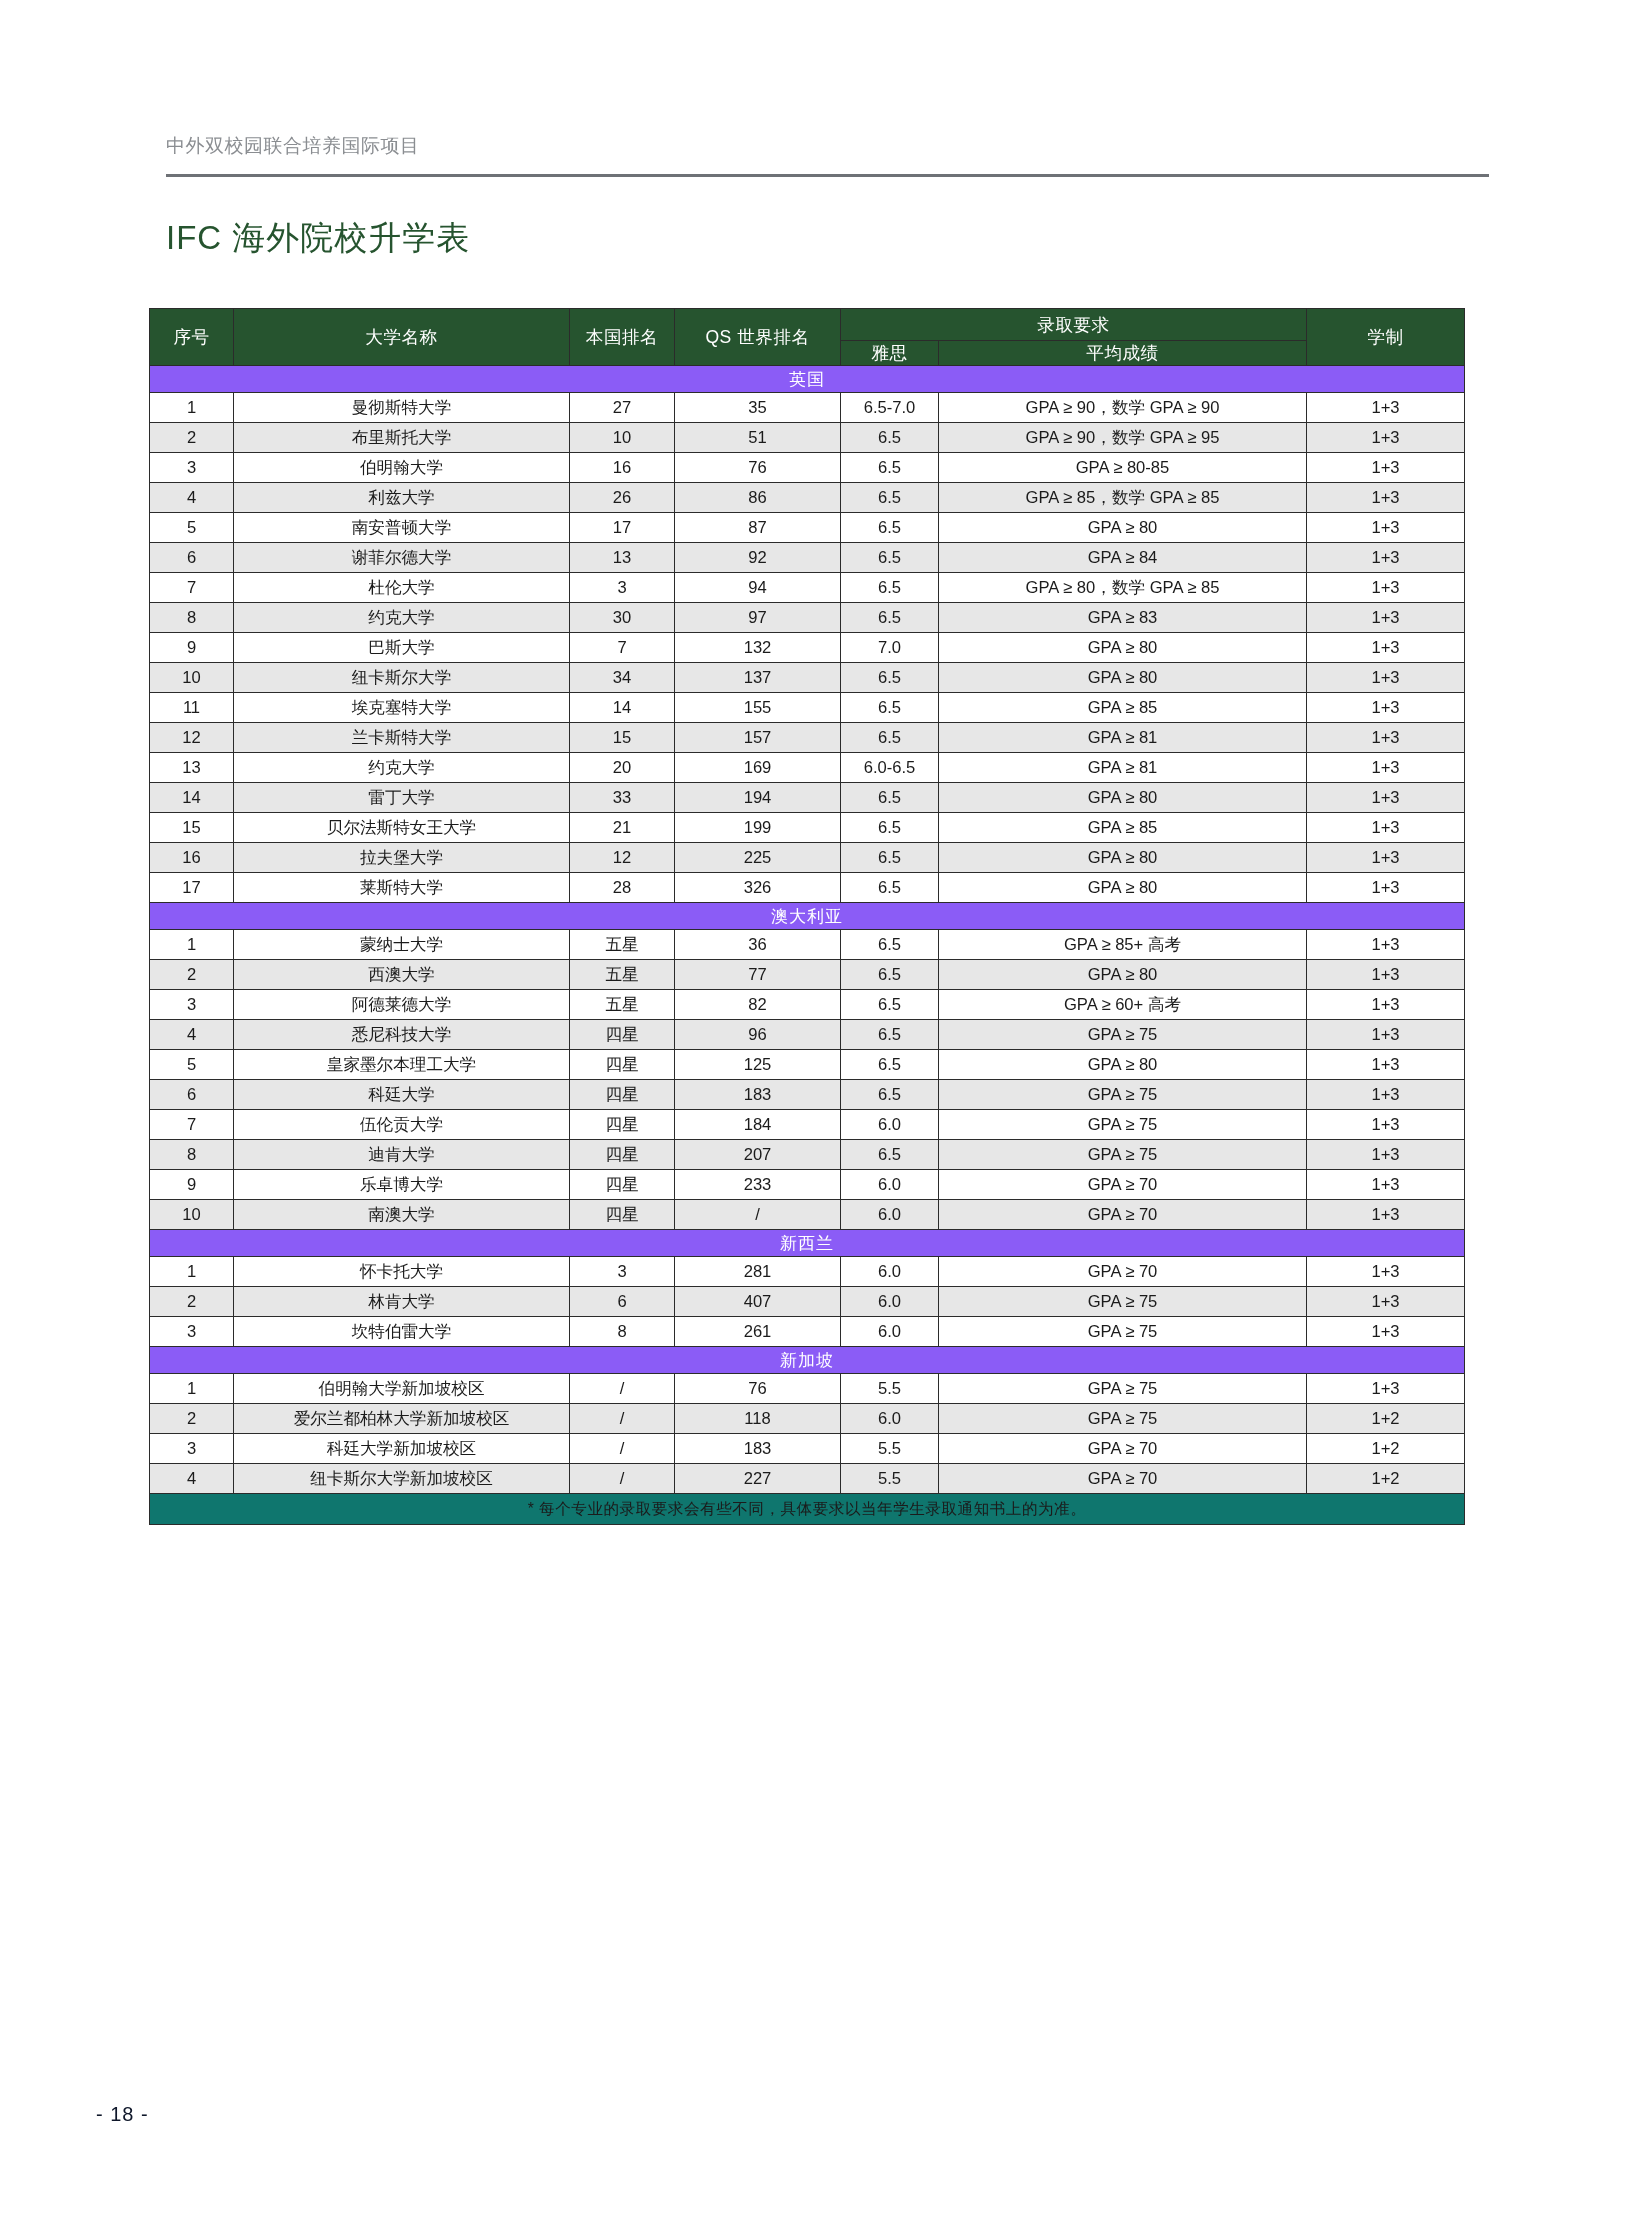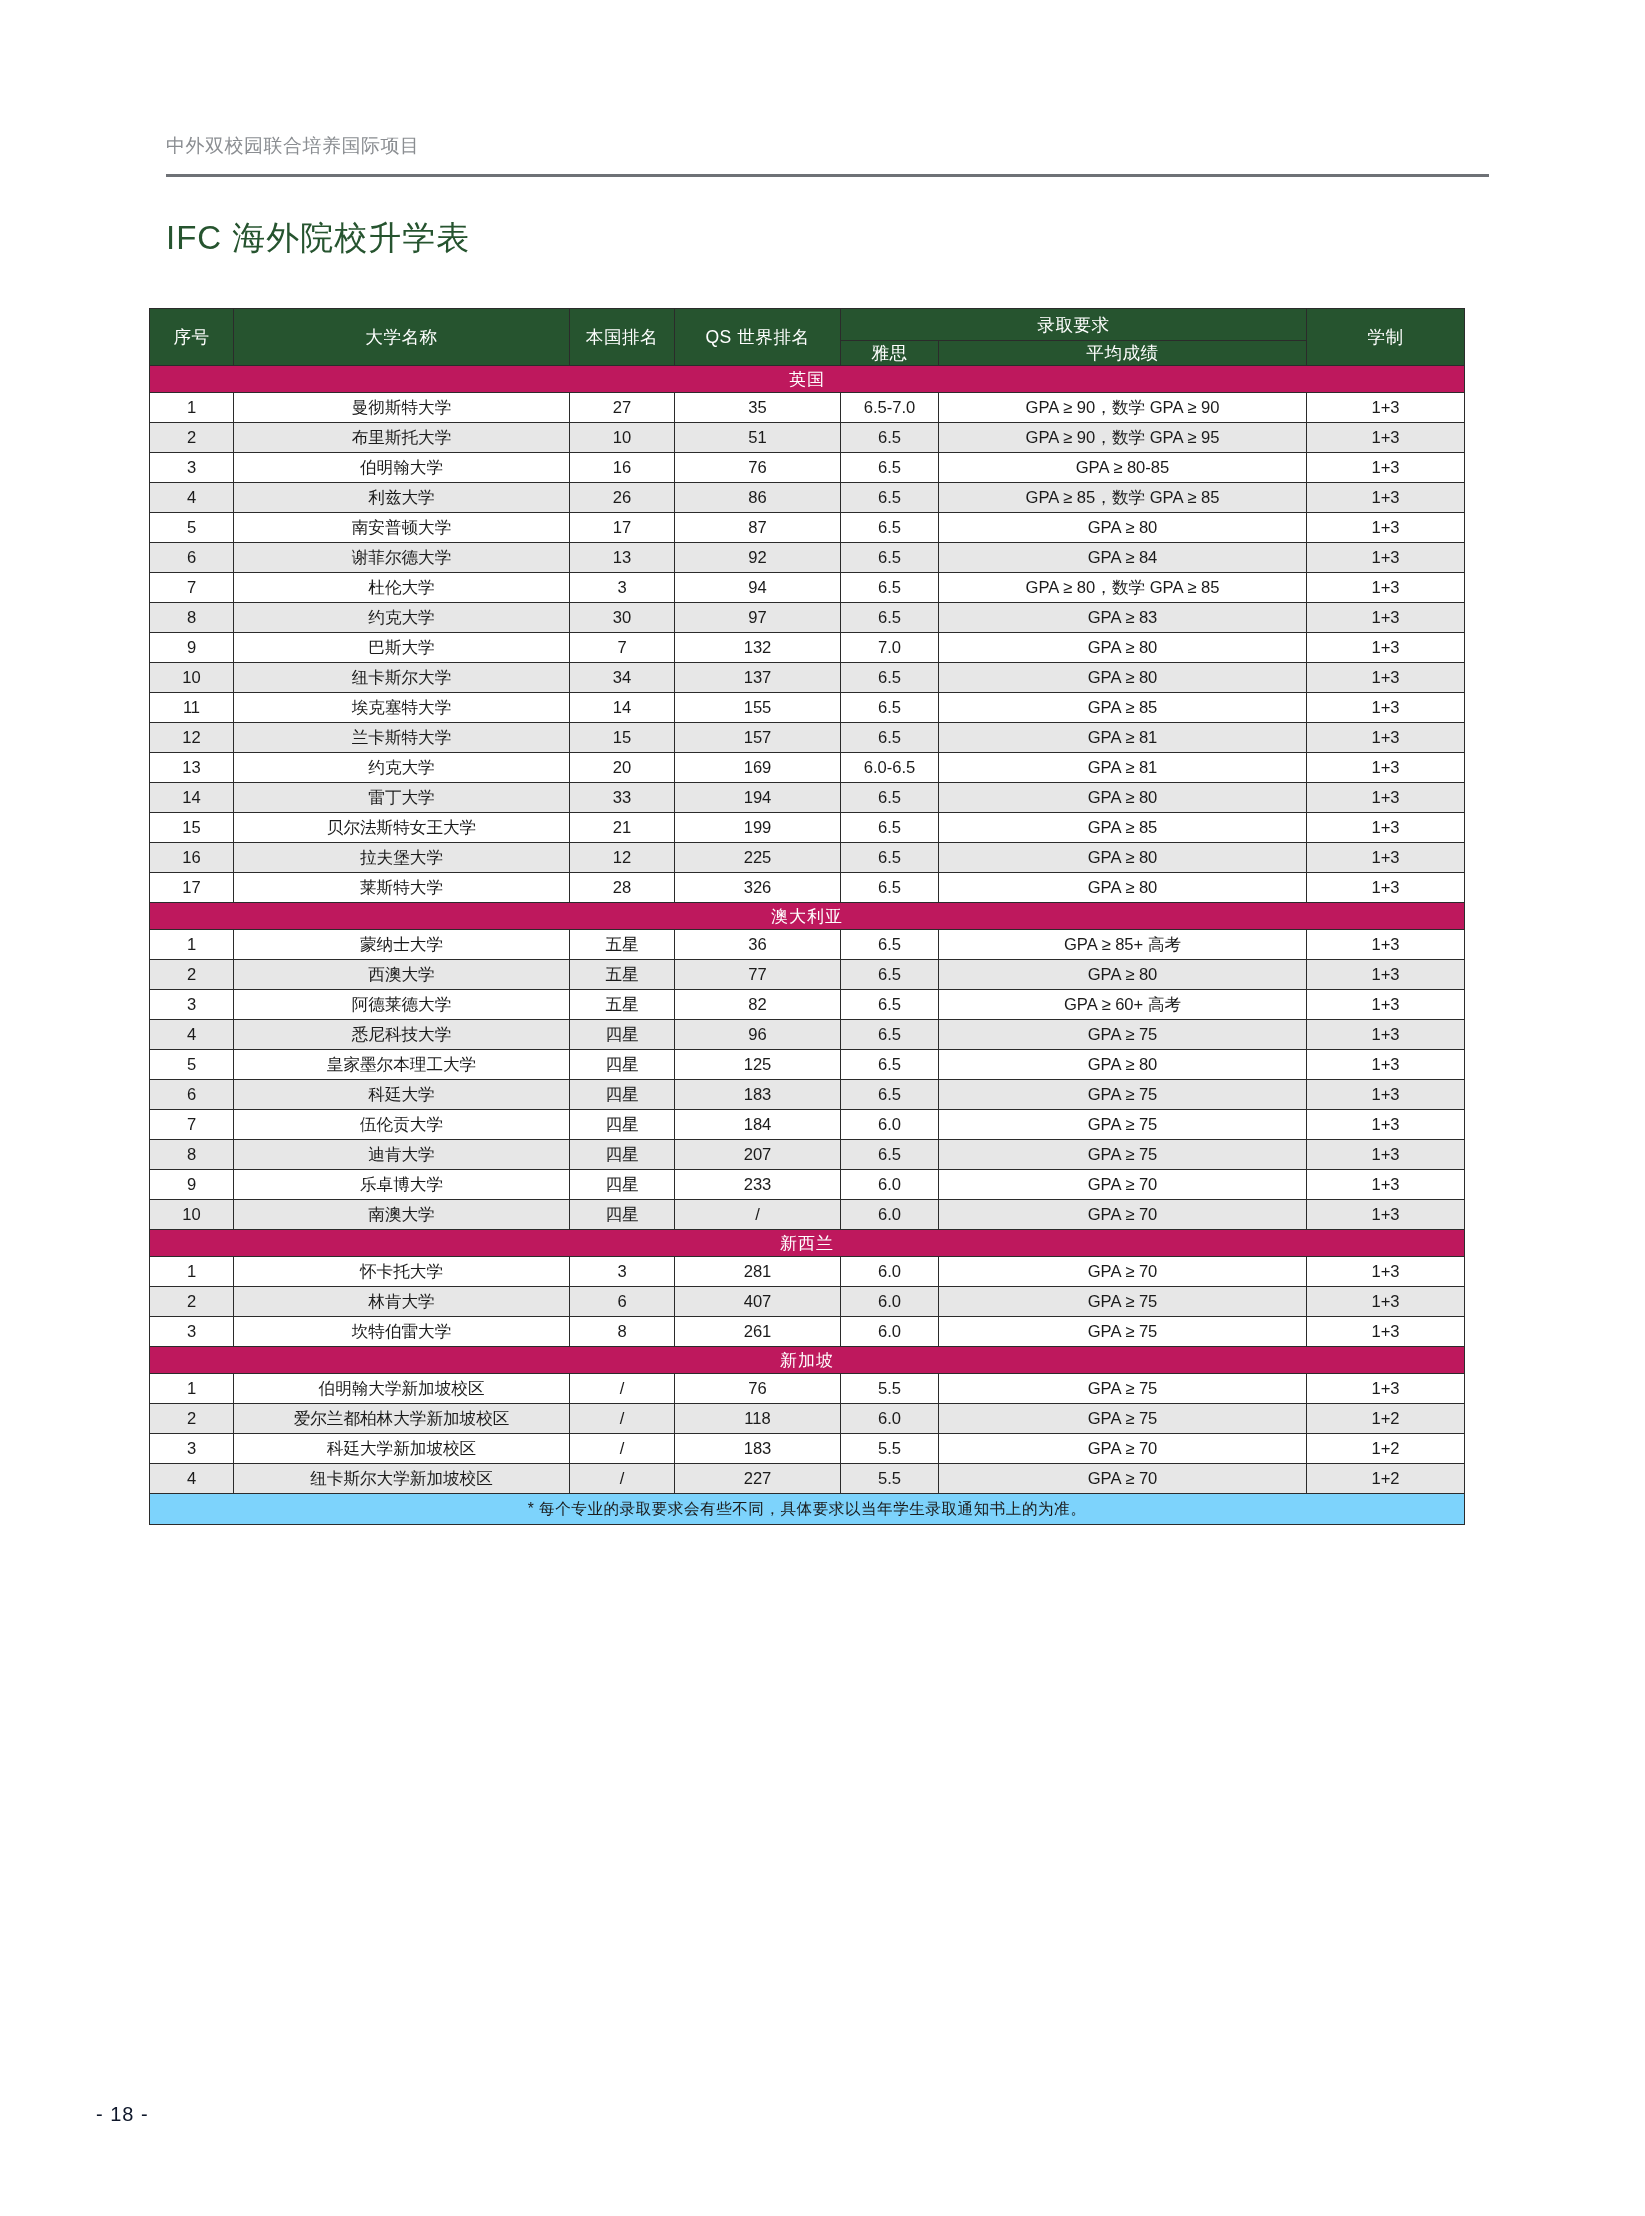--- a/index.html
+++ b/index.html
@@ -82,34 +82,34 @@
     background: #26542f;
     color: #ffffff;
     font-size: 17.6px;
     letter-spacing: 0.5px;
     border-color: #151515;
   }
   thead tr.head-row-1 th { height: 32px; }
   thead tr.head-row-2 th { height: 22px; }
 
   tr.section-row td {
-    background: #be185d;
+    background: #8b5cf6;
     color: #ffffff;
     height: 27px;
     font-size: 17px;
     letter-spacing: 1px;
     border-color: #2b2b2b;
   }
 
   tr.data-row td { height: 30px; }
   tr.data-row.odd  td { background: #ffffff; }
   tr.data-row.even td { background: #e7e7e7; }
 
   tr.note-row td {
-    background: #7dd3fc;
+    background: #0f766e;
     height: 31px;
     font-size: 15.6px;
     letter-spacing: 0.5px;
   }
 
   
   col.c-no    { width: 84px; }
   col.c-name  { width: 336px; }
   col.c-dom   { width: 105px; }
   col.c-qs    { width: 166px; }

